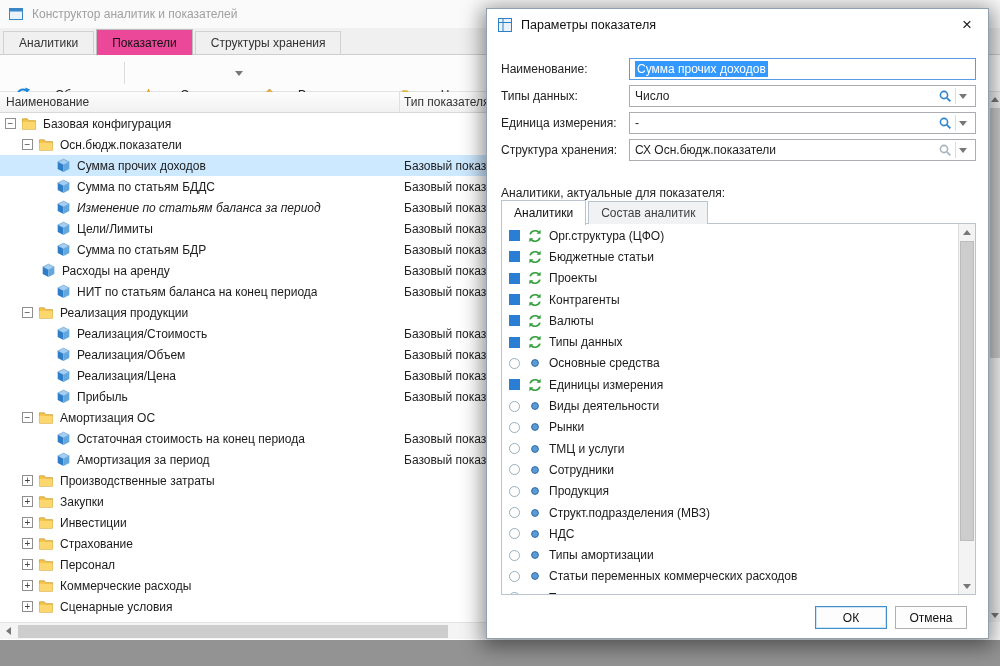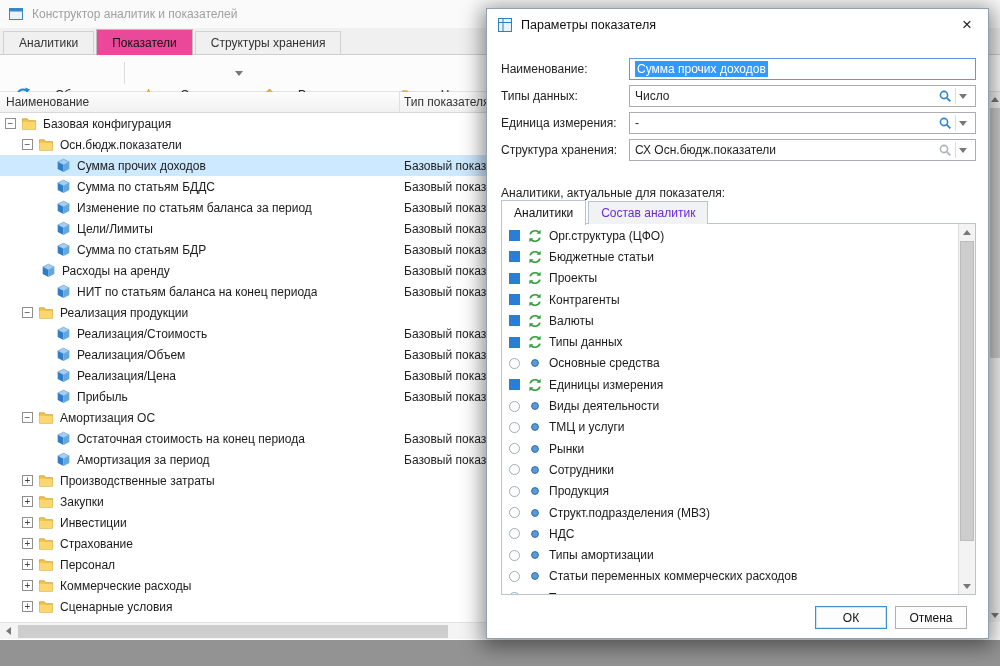--- a/index.html
+++ b/index.html
@@ -74,21 +74,21 @@
   .sel-text { background:#3399ff; color:#fff; padding:1px 2px; }
   .lookup-controls { margin-left:auto; display:flex; align-items:center; gap:3px; }
   .mag { color:#2e86d0; display:flex; align-items:center; }
   .mag.disabled { color:#a9b4bc; }
   .dd-arrow { width:15px; height:16px; display:flex; align-items:center; justify-content:center; border-left:1px solid #dcdcdc; }
 
   .an-label { position:absolute; left:14px; top:177px; color:#222; }
 
   .dtabs { position:absolute; left:14px; top:190px; height:25px; display:flex; align-items:flex-end; z-index:3; }
   .dtab { height:23px; padding:0 12px; display:flex; align-items:center; background:#f0f2f4;
-          border:1px solid #b9c4cf; border-bottom:none; margin-right:2px; color:#6d28d9; }
+          border:1px solid #b9c4cf; border-bottom:none; margin-right:2px; color:#404040; }
   .dtab.active { background:#fff; height:25px; margin-bottom:-1px; color:#111; }
 
   .listbox { position:absolute; left:14px; top:214px; width:475px; height:372px; border:1px solid #b9c4cf;
              background:#fff; overflow:hidden; }
   .list-items { position:absolute; left:0; top:1px; right:17px; bottom:0; overflow:hidden; }
   .citem { height:21.3px; display:flex; align-items:center; padding-left:7px; gap:7px; white-space:nowrap; }
   .chk-sq  { width:11px; height:11px; background:#2a7fd4; border:1px solid #2a7fd4; flex:0 0 auto; }
   .chk-circ{ width:11px; height:11px; border:1px solid #98aebc; border-radius:50%; background:#fff; flex:0 0 auto; }
   .cicon { width:15px; height:15px; display:flex; align-items:center; justify-content:center; flex:0 0 auto; }
   .clbl { color:#1b1b1b; }
@@ -228,21 +228,21 @@
               <path d="M8 1.2 14.2 4.3 8 7.4 1.8 4.3Z" fill="#a6cef0" stroke="#2d7dc8" stroke-width="0.5"></path>
               <path d="M1.8 4.3 8 7.4v7.4L1.8 11.7Z" fill="#2d7dc8"></path>
               <path d="M14.2 4.3 8 7.4v7.4l6.2-3.1Z" fill="#62a7de"></path>
             </svg>
           </span>
           <span class="lbl">Сумма по статьям БДДС</span>
         </div>
         <div class="cell-type">Базовый показатель</div>
       </div>
       <div class="tree-row">
-        <div class="cell-name" style="padding-left: 39px;">
+        <div class="cell-name" style="padding-left: 39px; font-style: italic;">
           <span class="spacer"></span>
           <span class="icon">
             <svg width="15" height="15" viewBox="0 0 16 16">
               <path d="M8 1.2 14.2 4.3 8 7.4 1.8 4.3Z" fill="#a6cef0" stroke="#2d7dc8" stroke-width="0.5"></path>
               <path d="M1.8 4.3 8 7.4v7.4L1.8 11.7Z" fill="#2d7dc8"></path>
               <path d="M14.2 4.3 8 7.4v7.4l6.2-3.1Z" fill="#62a7de"></path>
             </svg>
           </span>
           <span class="lbl">Изменение по статьям баланса за период</span>
         </div>
@@ -702,30 +702,30 @@
           </span>
           <span class="clbl">Виды деятельности</span>
         </div>
         <div class="citem">
           <span class="chk-circ"></span>
           <span class="cicon">
             <svg width="14" height="14" viewBox="0 0 14 14">
               <circle cx="7" cy="7" r="3.4" fill="#5b9bd5" stroke="#2f6da8"></circle>
             </svg>
           </span>
+          <span class="clbl">Рынки</span>
+        </div>
+        <div class="citem">
+          <span class="chk-circ"></span>
+          <span class="cicon">
+            <svg width="14" height="14" viewBox="0 0 14 14">
+              <circle cx="7" cy="7" r="3.4" fill="#5b9bd5" stroke="#2f6da8"></circle>
+            </svg>
+          </span>
           <span class="clbl">ТМЦ и услуги</span>
-        </div>
-        <div class="citem">
-          <span class="chk-circ"></span>
-          <span class="cicon">
-            <svg width="14" height="14" viewBox="0 0 14 14">
-              <circle cx="7" cy="7" r="3.4" fill="#5b9bd5" stroke="#2f6da8"></circle>
-            </svg>
-          </span>
-          <span class="clbl">Рынки</span>
         </div>
         <div class="citem">
           <span class="chk-circ"></span>
           <span class="cicon">
             <svg width="14" height="14" viewBox="0 0 14 14">
               <circle cx="7" cy="7" r="3.4" fill="#5b9bd5" stroke="#2f6da8"></circle>
             </svg>
           </span>
           <span class="clbl">Сотрудники</span>
         </div>

